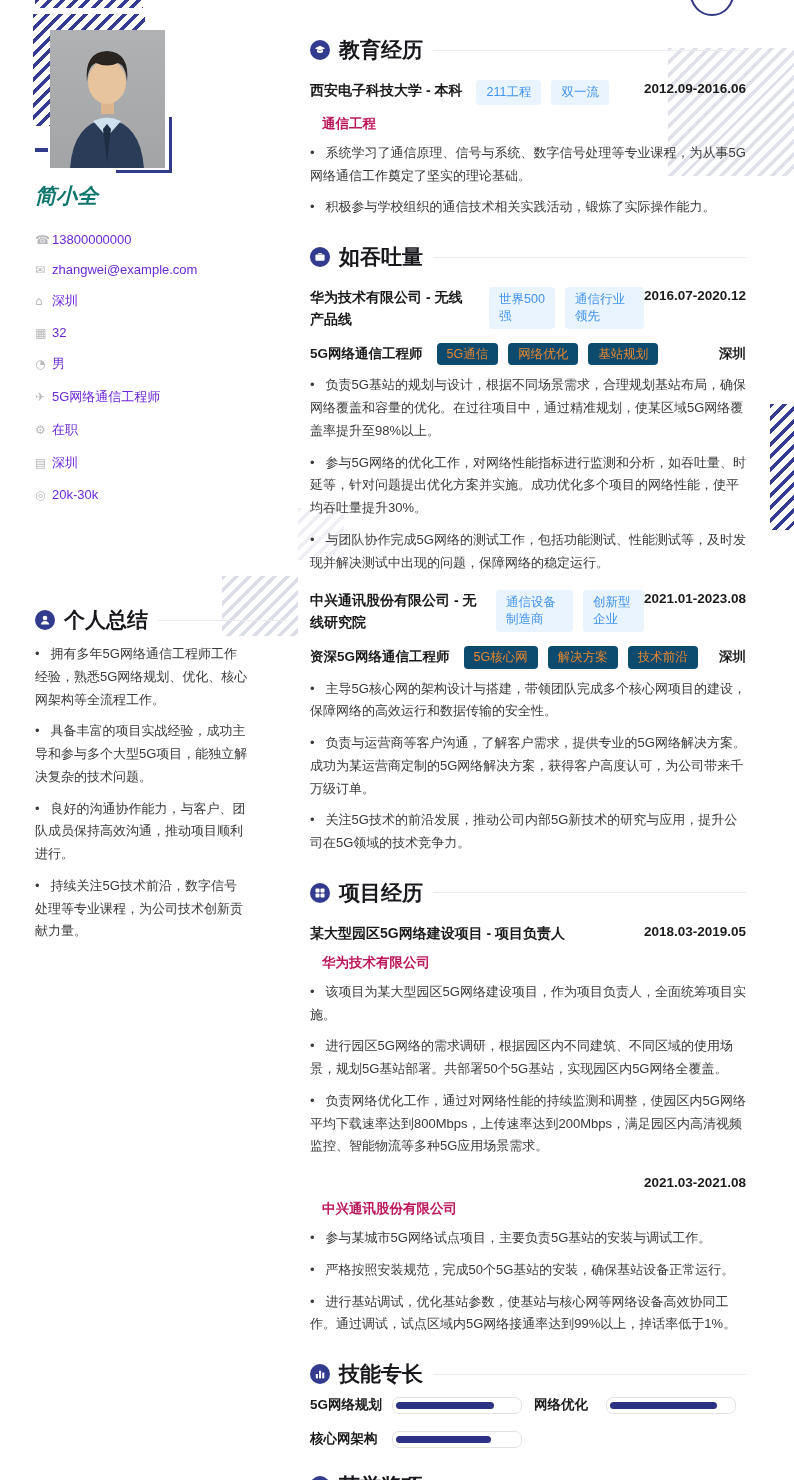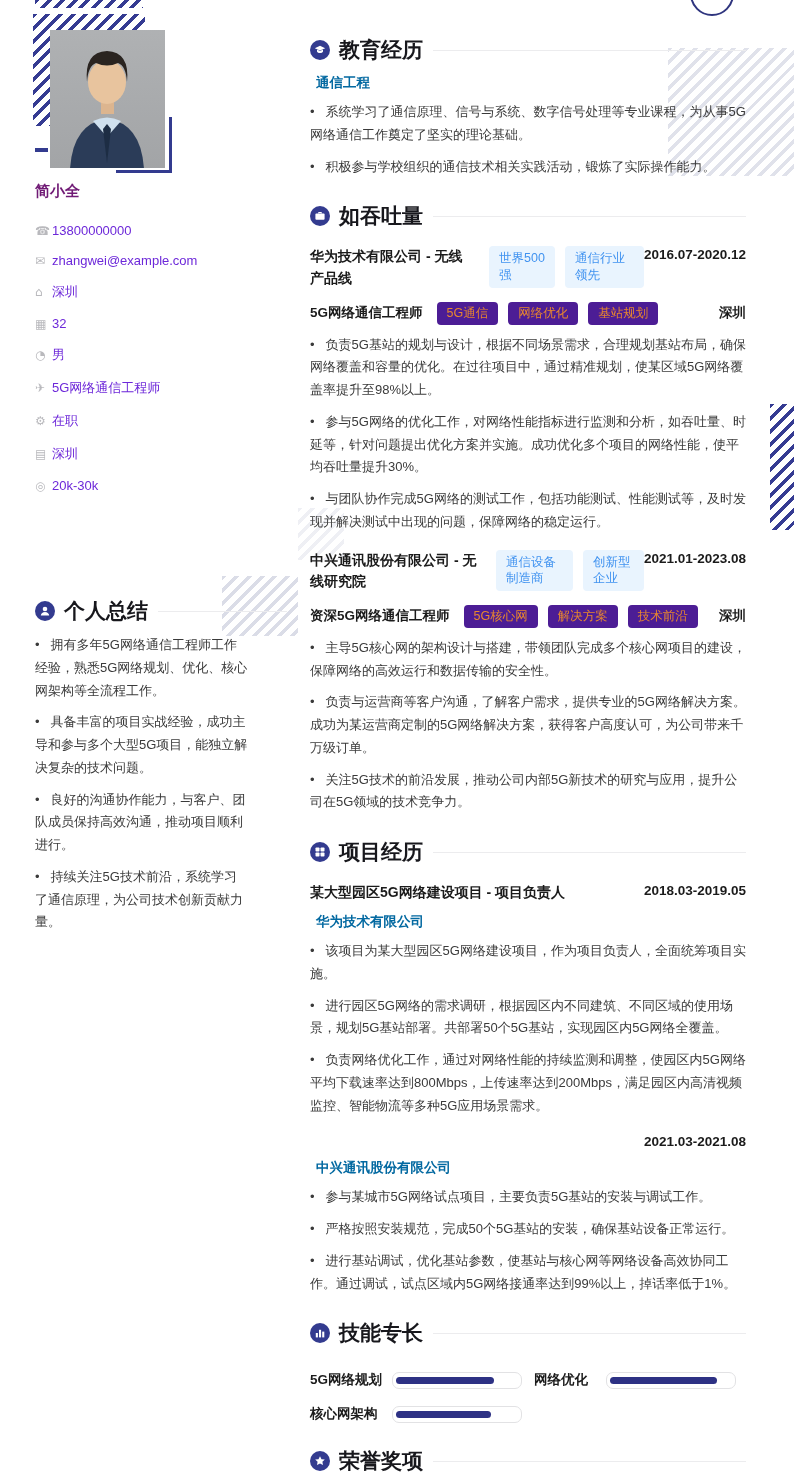--- a/index.html
+++ b/index.html
@@ -24,47 +24,47 @@
   
   .photo{position:absolute;left:50px;top:30px;width:115px;height:138px;background:#a9abad;overflow:hidden;}
   
   .sec-head{display:flex;align-items:center;margin-bottom:6px;}
   .sec-ic{width:20px;height:20px;border-radius:50%;background:#333b8f;display:flex;align-items:center;justify-content:center;flex:none;}
   .sec-ic svg{width:12px;height:12px;display:block;}
   .sec-title{font-size:21px;font-weight:700;color:#17171c;margin-left:9px;white-space:nowrap;}
   .sec-line{flex:1;height:1px;background:#ececee;margin-left:10px;}
   
   .sidebar{position:absolute;left:35px;top:182px;width:252px;}
-  .name{font-size:15px;font-weight:700;color:#701a75;margin:0 0 22px 0;}
+  .name{font-size:21px;font-weight:700;color:#0f766e;margin:0 0 22px 0;font-style:italic;}
   .contact-row{display:flex;align-items:center;margin-bottom:15px;}
   .c-ic{width:17px;color:#b9b9bd;font-size:12px;flex:none;font-family:"DejaVu Sans",sans-serif;}
   .c-tx{font-size:13px;color:#6d28d9;}
   .summary{margin-top:104px;}
   .summary .bullet{width:214px;}
   
   .bullet{font-size:13px;line-height:1.75;color:#3a3a3a;margin:9px 0;}
   .bullet::before{content:"•";margin-right:11px;color:#3a3a3a;}
   
   .main{position:absolute;left:310px;top:36px;width:436px;}
   .sec{margin-bottom:24px;}
   .entry-head{display:flex;align-items:flex-start;margin:16px 0 8px;}
   .entry-title{font-weight:700;font-size:14px;color:#1b1b1b;line-height:1.55;max-width:172px;}
   .tags{display:flex;gap:10px;margin-left:14px;align-items:flex-start;}
   .tag{font-size:12.5px;padding:4px 10px;border-radius:4px;line-height:1.35;}
   .tag-blue{background:#e9f4fe;color:#4193f0;max-width:74px;}
-  .tag-orange{background:#4c1d95;color:#e8872e;white-space:nowrap;padding:3px 10px;}
+  .tag-orange{background:#0c4a6e;color:#e8872e;white-space:nowrap;padding:3px 10px;}
   .date{font-weight:700;font-size:13.5px;color:#1b1b1b;margin-left:auto;white-space:nowrap;padding-top:1px;}
   .role-head{display:flex;align-items:center;margin:12px 0 2px;}
   .role-title{font-weight:700;font-size:13.5px;color:#1b1b1b;margin-right:14px;white-space:nowrap;}
   .loc{font-weight:700;font-size:13.5px;color:#1b1b1b;margin-left:auto;}
-  .subline{font-weight:700;font-size:13.5px;color:#0369a1;margin:10px 6px 4px;}
+  .subline{font-weight:700;font-size:13.5px;color:#be185d;margin:10px 12px 4px;}
   .proj-head{display:flex;align-items:flex-start;margin:16px 0 4px;}
   .proj-title{font-weight:700;font-size:14px;color:#1b1b1b;flex:1;line-height:1.5;}
   
-  .skills-grid{display:grid;grid-template-columns:216px 216px;column-gap:8px;row-gap:16px;margin-top:24px;}
+  .skills-grid{display:grid;grid-template-columns:216px 216px;column-gap:8px;row-gap:16px;margin-top:8px;}
   .skill{display:flex;align-items:center;}
   .skill-label{font-weight:700;font-size:13.5px;color:#1b1b1b;width:82px;flex:none;}
   .skill-bar{width:122px;height:11px;border:1px solid #e2e2e4;border-radius:7px;background:#fff;display:flex;align-items:center;padding:2px 3px;}
   .skill-fill{height:7px;background:#2d3184;border-radius:4px;}
 </style>
 </head>
 <body>
 
 <div class="deco deco-top-band stripes-navy"></div>
 <div class="deco deco-photo-stripes stripes-navy"></div>
@@ -143,36 +143,44 @@
             <circle cx="6" cy="4" r="2.3" fill="#fff"></circle>
             <path d="M1.8 10.5c.3-2.4 2-3.6 4.2-3.6s3.9 1.2 4.2 3.6z" fill="#fff"></path>
           </svg>
       </span>
       <span class="sec-title">个人总结</span>
       <span class="sec-line"></span>
     </div>
     <p class="bullet">拥有多年5G网络通信工程师工作经验，熟悉5G网络规划、优化、核心网架构等全流程工作。</p>
     <p class="bullet">具备丰富的项目实战经验，成功主导和参与多个大型5G项目，能独立解决复杂的技术问题。</p>
     <p class="bullet">良好的沟通协作能力，与客户、团队成员保持高效沟通，推动项目顺利进行。</p>
-    <p class="bullet">持续关注5G技术前沿，系统学习了通信原理，为公司技术创新贡献力量。</p>
+    <p class="bullet">持续关注5G技术前沿，数字信号处理等专业课程，为公司技术创新贡献力量。</p>
   </div>
 </div>
 
 <div class="main">
 
   <div class="sec">
     <div class="sec-head">
       <span class="sec-ic">
         <svg viewBox="0 0 12 12">
             <path d="M6 1.8 0.8 4.2 6 6.6l5.2-2.4z" fill="#fff"></path>
             <path d="M3 5.5v2c0 .8 1.3 1.5 3 1.5s3-.7 3-1.5v-2L6 6.9z" fill="#fff"></path>
           </svg>
       </span>
       <span class="sec-title">教育经历</span>
       <span class="sec-line"></span>
+    </div>
+    <div class="entry-head">
+      <span class="entry-title" style="max-width:190px">西安电子科技大学 - 本科</span>
+      <span class="tags">
+        <span class="tag tag-blue">211工程</span>
+        <span class="tag tag-blue">双一流</span>
+      </span>
+      <span class="date">2012.09-2016.06</span>
     </div>
     <div class="subline">通信工程</div>
     <p class="bullet">系统学习了通信原理、信号与系统、数字信号处理等专业课程，为从事5G网络通信工作奠定了坚实的理论基础。</p>
     <p class="bullet">积极参与学校组织的通信技术相关实践活动，锻炼了实际操作能力。</p>
   </div>
 
   <div class="sec">
     <div class="sec-head">
       <span class="sec-ic">
         <svg viewBox="0 0 12 12">

